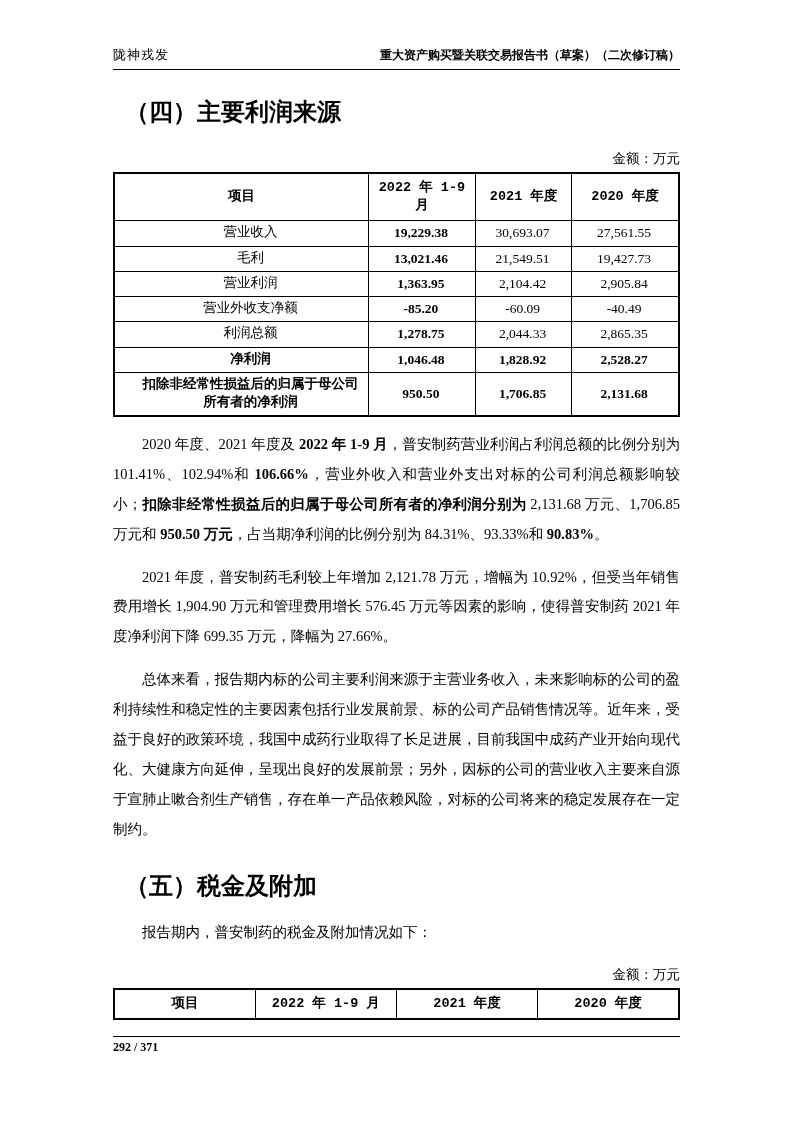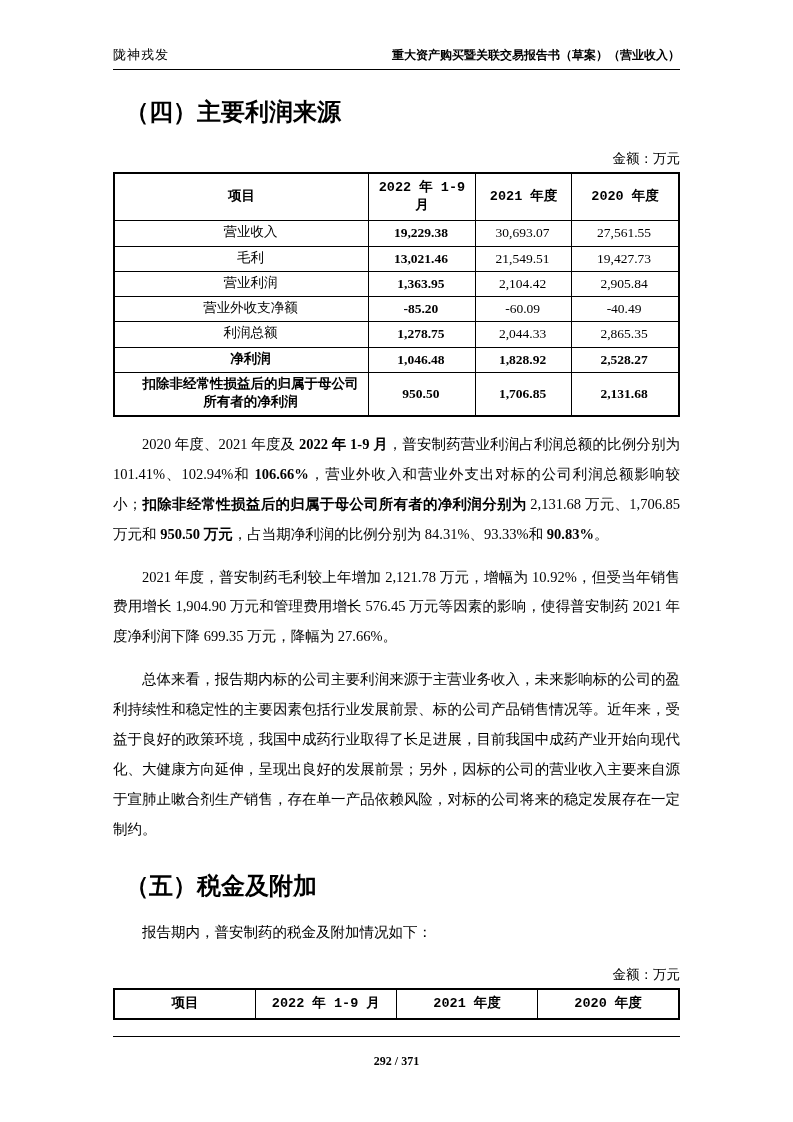--- a/index.html
+++ b/index.html
@@ -70,33 +70,33 @@
     line-height:2.06;
     text-align:justify;
     text-indent:2em;
     margin:13px 0 0 0;
   }
   p.body .b { font-weight:bold; }
   .footer {
     position:absolute;
     left:113px; right:113px; top:1036px;
     border-top:1px solid #000;
-    text-align:center;
-    padding-top:14px;
+    text-align:left;
+    padding-top:0;
   }
   .footer .pagenum { font-weight:bold; font-size:12px; }
 </style>
 </head>
 <body>
 
 <div class="page">
 
   <div class="header">
     <span class="h-left">陇神戎发</span>
-    <span class="h-right">重大资产购买暨关联交易报告书（草案）（营业收入）</span>
+    <span class="h-right">重大资产购买暨关联交易报告书（草案）（二次修订稿）</span>
   </div>
 
   <h1 class="sec-title">（四）主要利润来源</h1>
 
 
   <div class="unit">金额：万元</div>
 
   <table class="tbl tbl-profit">
       <thead>
         <tr>

